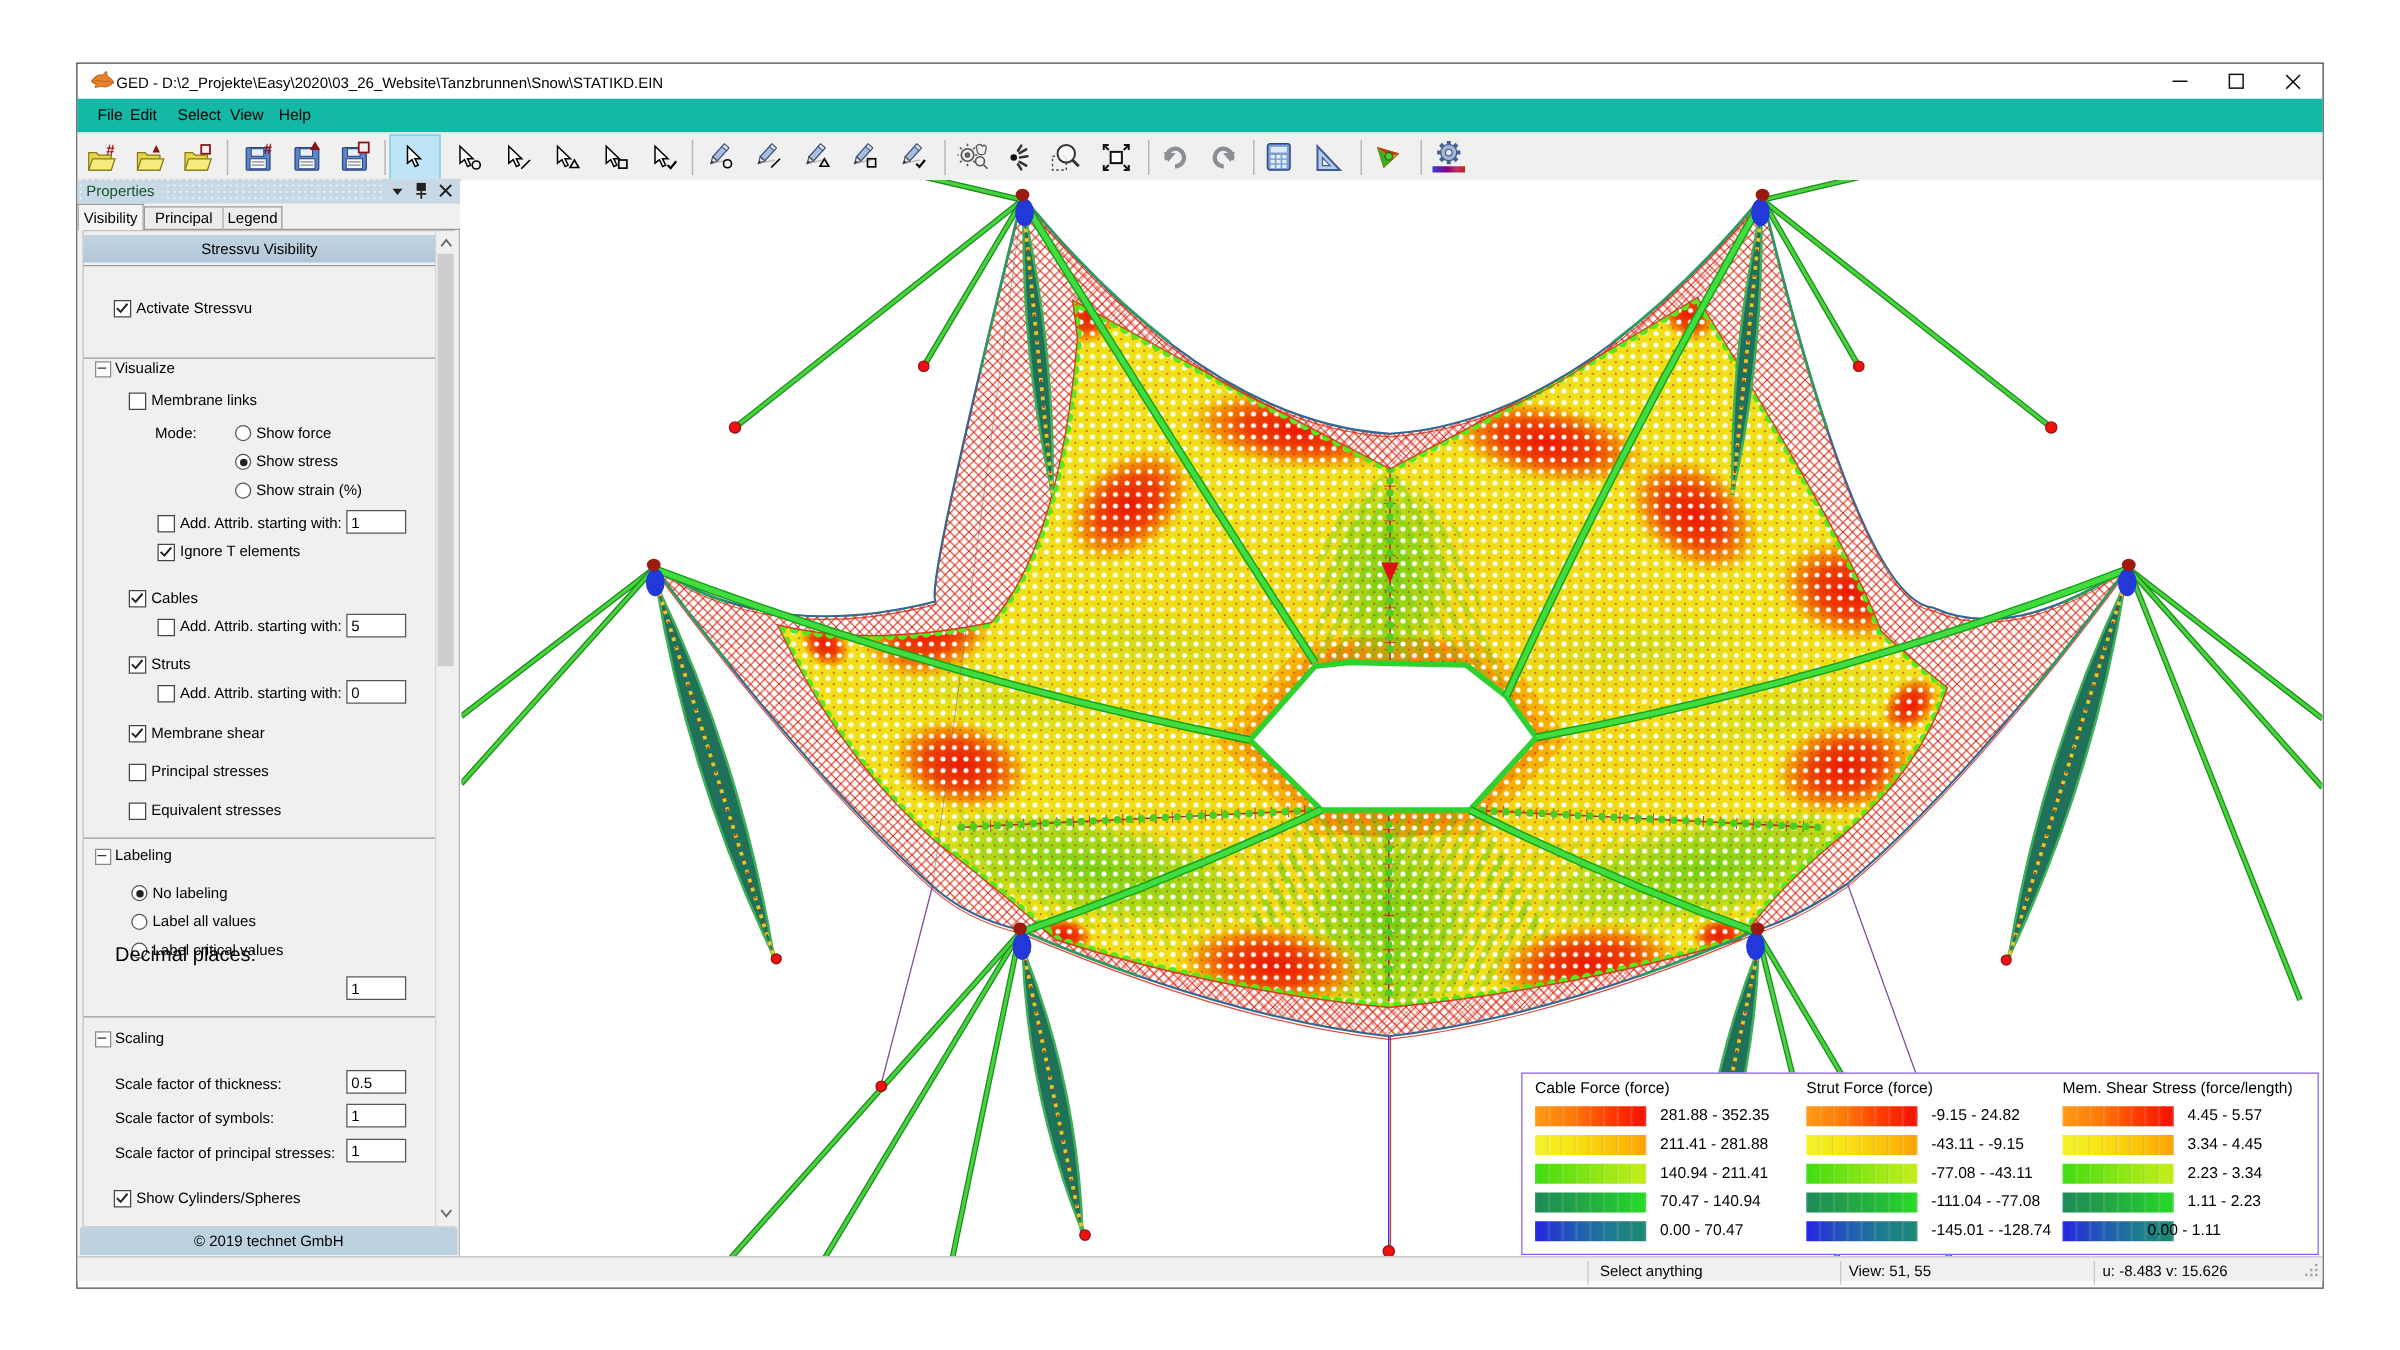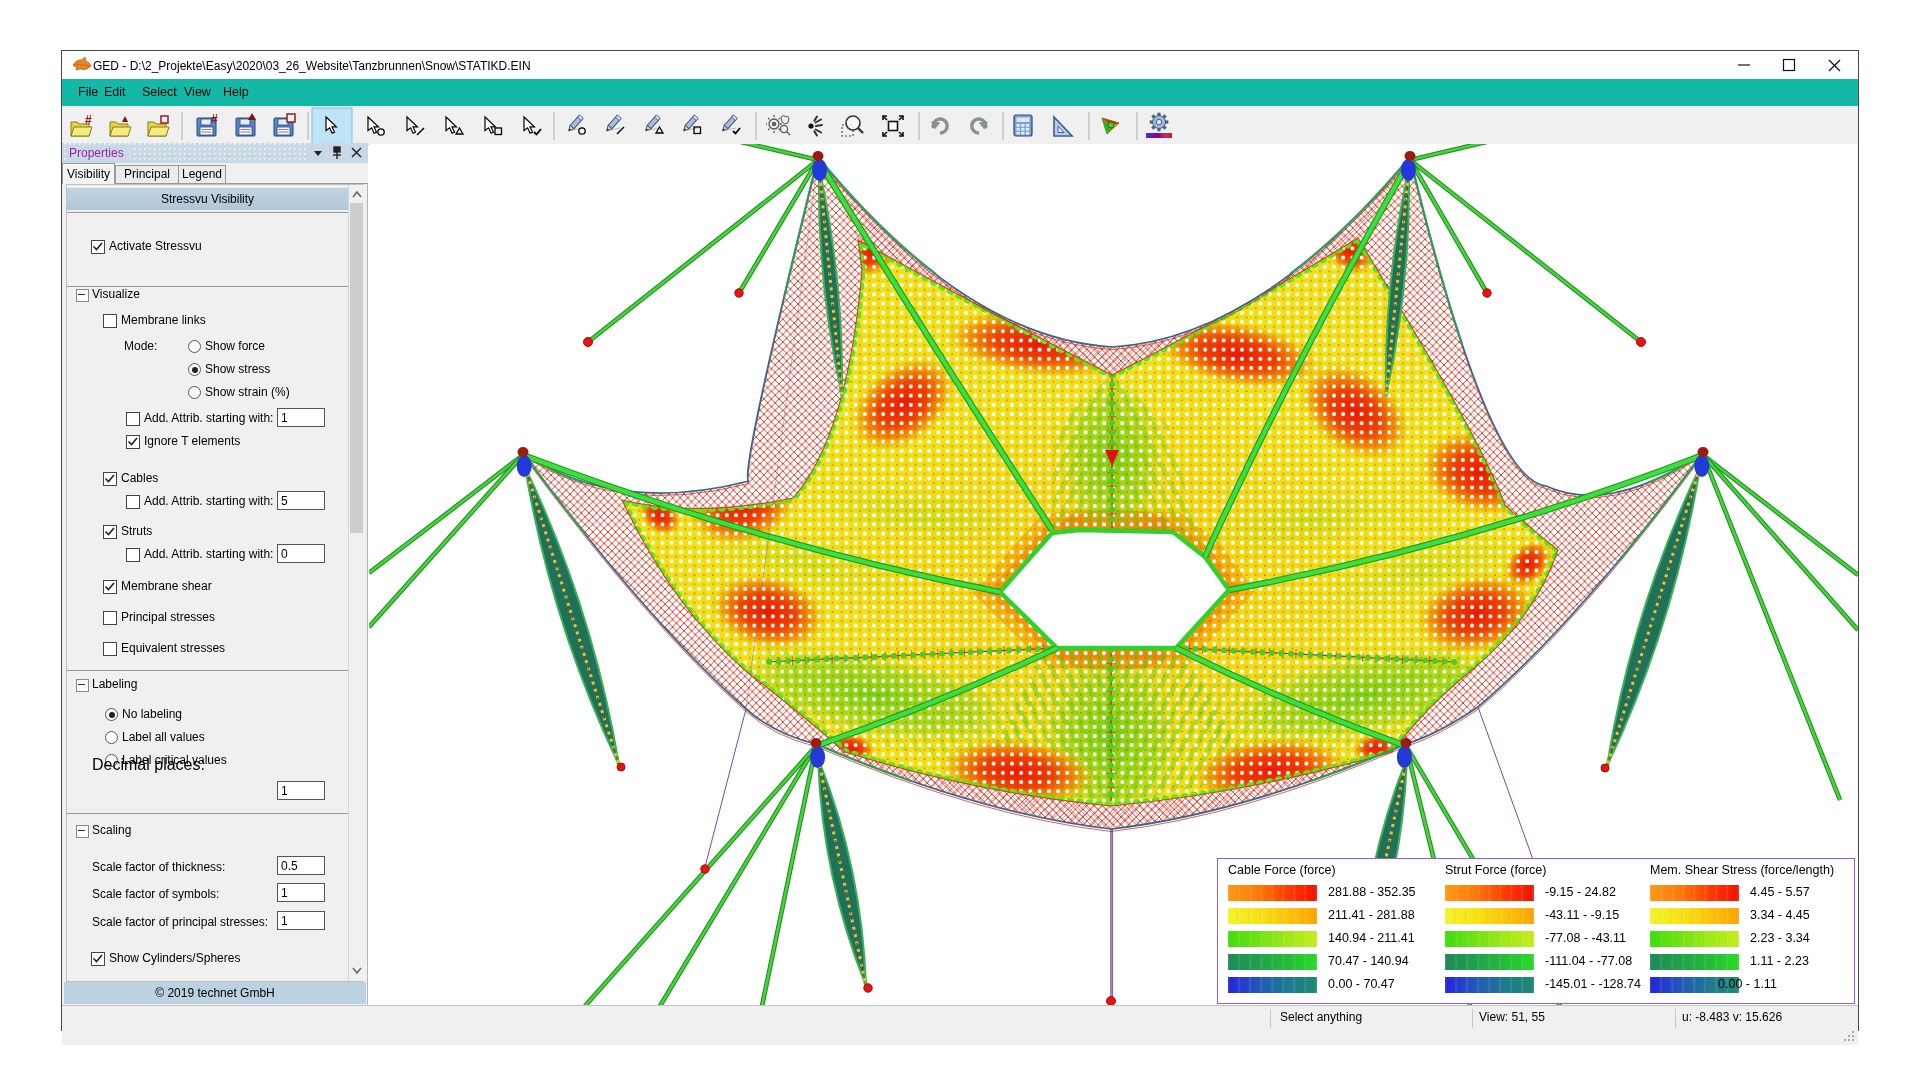--- a/index.html
+++ b/index.html
@@ -226,21 +226,21 @@
             <stop offset="0.45" stop-color="#808"></stop>
             <stop offset="0.75" stop-color="#c03060"></stop>
             <stop offset="1" stop-color="#c02020"></stop>
           </linearGradient>
         </defs>
       </svg>
     </div>
   </div>
 <div style="position:absolute;left:62px;top:143px;width:306px;height:862px;background:#f0f0f0;border-right:1px solid #b5b5b5;box-sizing:border-box">
     <div style="position:absolute;left:0;top:0;width:306px;height:20px;background:#c8d8e4;background-image:radial-gradient(circle, #eef4f8 1px, transparent 1px);background-size:5px 5px;background-position:40px 3px;">
-      <div style="position:absolute;left:7px;top:3px;font-size:12px;color:#a21caf;background:#c8d8e4;padding-right:6px">Properties</div>
+      <div style="position:absolute;left:7px;top:3px;font-size:12px;color:#14532d;background:#c8d8e4;padding-right:6px">Properties</div>
       <svg width="60" height="20" style="position:absolute;right:2px;top:0">
         <rect x="0" y="0" width="60" height="20" fill="#c8d8e4"></rect>
         <path d="M8,8 L16,8 L12,13 Z" fill="#222"></path>
         <g stroke="#222" stroke-width="1.4" fill="none">
           <line x1="31" y1="4" x2="31" y2="12"></line>
           <rect x="28" y="4" width="6" height="5" fill="#222"></rect>
           <line x1="27" y1="12" x2="35" y2="12"></line>
           <line x1="31" y1="12" x2="31" y2="16"></line>
         </g>
         <g stroke="#222" stroke-width="1.5">
@@ -647,21 +647,21 @@
     <div style="position:absolute;left:532px;top:26px;font-size:12.5px;white-space:nowrap">4.45 - 5.57</div>
     <div style="position:absolute;left:432px;top:49px;width:89px;height:16px;background-image:repeating-linear-gradient(90deg, rgba(255,255,255,0.13) 0px, rgba(255,255,255,0) 2px 9px, rgba(120,120,120,0.14) 10px, rgba(255,255,255,0.13) 11px),linear-gradient(90deg,#f2f32a,#f8e414,#fcc50a,#ffa303);"></div>
     <div style="position:absolute;left:532px;top:49px;font-size:12.5px;white-space:nowrap">3.34 - 4.45</div>
     <div style="position:absolute;left:432px;top:72px;width:89px;height:16px;background-image:repeating-linear-gradient(90deg, rgba(255,255,255,0.13) 0px, rgba(255,255,255,0) 2px 9px, rgba(120,120,120,0.14) 10px, rgba(255,255,255,0.13) 11px),linear-gradient(90deg,#3fdd0e,#6fe312,#9dea16,#c6ef1a);"></div>
     <div style="position:absolute;left:532px;top:72px;font-size:12.5px;white-space:nowrap">2.23 - 3.34</div>
     <div style="position:absolute;left:432px;top:95px;width:89px;height:16px;background-image:repeating-linear-gradient(90deg, rgba(255,255,255,0.13) 0px, rgba(255,255,255,0) 2px 9px, rgba(120,120,120,0.14) 10px, rgba(255,255,255,0.13) 11px),linear-gradient(90deg,#1d8a57,#1fa04a,#22bc38,#27dd24);"></div>
     <div style="position:absolute;left:532px;top:95px;font-size:12.5px;white-space:nowrap">1.11 - 2.23</div>
     <div style="position:absolute;left:432px;top:118px;width:89px;height:16px;background-image:repeating-linear-gradient(90deg, rgba(255,255,255,0.13) 0px, rgba(255,255,255,0) 2px 9px, rgba(120,120,120,0.14) 10px, rgba(255,255,255,0.13) 11px),linear-gradient(90deg,#2424e0,#2156b8,#1d7a92,#1b8a70);"></div>
     <div style="position:absolute;left:500px;top:118px;font-size:12.5px;white-space:nowrap">0.00 - 1.11</div>
   </div>
-<div style="position:absolute;left:62px;top:1005px;width:1796px;height:40px;background:#f0f0f0;border-top:1px solid #c3c3c3;box-sizing:border-box">
+<div style="position:absolute;left:62px;top:1005px;width:1796px;height:20px;background:#f0f0f0;border-top:1px solid #c3c3c3;box-sizing:border-box">
     <div style="position:absolute;left:1208px;top:3px;width:1px;height:19px;background:#c8c8c8"></div>
     <div style="position:absolute;left:1410px;top:3px;width:1px;height:19px;background:#c8c8c8"></div>
     <div style="position:absolute;left:1613px;top:3px;width:1px;height:19px;background:#c8c8c8"></div>
     <div style="position:absolute;left:1218px;top:4px;font-size:12px">Select anything</div>
     <div style="position:absolute;left:1417px;top:4px;font-size:12px">View: 51, 55</div>
     <div style="position:absolute;left:1620px;top:4px;font-size:12px">u: -8.483 v: 15.626</div>
     <svg width="12" height="12" style="position:absolute;right:2px;bottom:2px">
       <g fill="#aaa">
         <rect x="8" y="8" width="2" height="2"></rect>
         <rect x="8" y="4" width="2" height="2"></rect>

